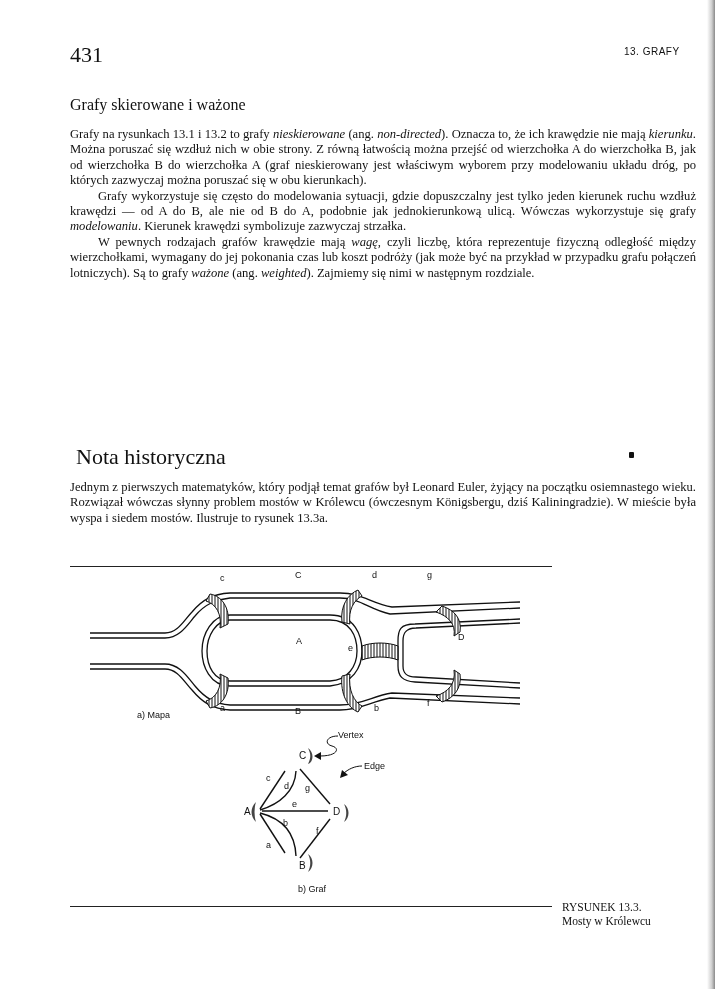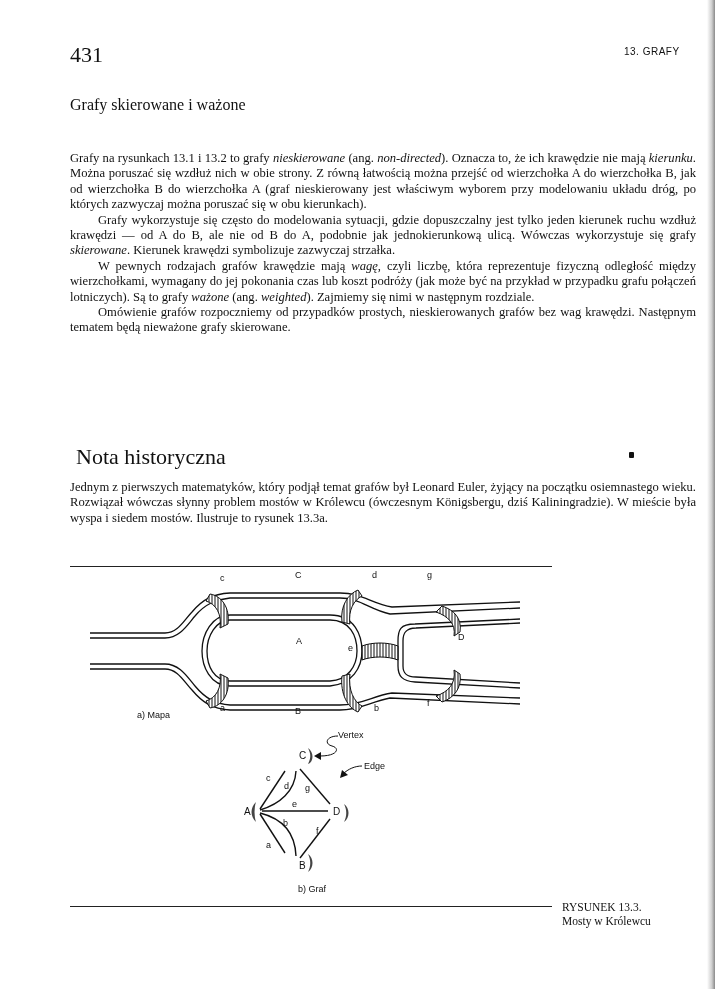--- a/index.html
+++ b/index.html
@@ -6,43 +6,42 @@
   body { width:717px; height:989px; position:relative; overflow:hidden; font-family:"Liberation Serif", serif; color:#111; }
   .abs { position:absolute; }
   #page-num { left:70px; top:42px; font-size:22px; }
   #running-head { left:624px; top:46px; font-size:10px; letter-spacing:0.5px; font-family:"Liberation Sans", sans-serif;text-align:right; }
   .h2 { font-size:16px; }
   #section1-title { left:70px; top:96px; }
   #section2-title { left:76px; top:444px; font-size:22px; }
   .para { position:absolute; left:70px; width:626px; font-size:12.6px; line-height:15.4px; text-align:justify; }
   .para p { margin:0; }
   .para p.ind { text-indent:28px; }
-  #body1 { top:127px;margin-top:24px; }
+  #body1 { top:127px; }
   #body2 { top:480px; }
   #bullet-mark { left:629px; top:452px; width:5px; height:6px; background:#111; border-radius:1px; }
   .rule { position:absolute; height:0; border-top:1.6px solid #222; }
   #rule-top { left:70px; top:566px; width:482px; }
   #rule-bottom { left:70px; top:906px; width:482px; }
   #figure { left:70px; top:566px; width:482px; height:340px; }
   .fig-label { font-family:"Liberation Sans", sans-serif; font-size:9px; }
   #caption { left:562px; top:900px; font-size:11.5px; line-height:14px; }
   #scan-edge { right:2px; top:0; width:8px; height:989px; background:linear-gradient(to right, rgba(255,255,255,0), rgba(60,60,60,0.25) 60%, rgba(20,20,20,0.5)); }
 </style>
 </head>
 <body>
 
 <div class="abs" id="page-num">431</div>
 <div class="abs" id="running-head">13. GRAFY</div>
 
 <div class="abs h2" id="section1-title">Grafy skierowane i ważone</div>
 <div class="para" id="body1">
     <p><span>Grafy na rysunkach 13.1 i 13.2 to grafy </span><em>nieskierowane</em><span> (ang. </span><em>non-directed</em><span>). Oznacza to, że ich krawędzie nie mają </span><em>kierunku</em><span>. Można poruszać się wzdłuż nich w obie strony. Z równą łatwością można przejść od wierzchołka A do wierzchołka B, jak od wierzchołka B do wierzchołka A (graf nieskierowany jest właściwym wyborem przy modelowaniu układu dróg, po których zazwyczaj można poruszać się w obu kierunkach).</span></p>
-    <p class="ind"><span>Grafy wykorzystuje się często do modelowania sytuacji, gdzie dopuszczalny jest tylko jeden kierunek ruchu wzdłuż krawędzi — od A do B, ale nie od B do A, podobnie jak jednokierunkową ulicą. Wówczas wykorzystuje się grafy </span><em>skierowane</em><span>. Kierunek krawędzi symbolizuje zazwyczaj strzałka.</span></p>
+    <p class="ind"><span>Grafy wykorzystuje się często do modelowania sytuacji, gdzie dopuszczalny jest tylko jeden kierunek ruchu wzdłuż krawędzi — od A do B, ale nie od B do A, podobnie jak jednokierunkową ulicą. Wówczas wykorzystuje się grafy </span><em>modelowaniu</em><span>. Kierunek krawędzi symbolizuje zazwyczaj strzałka.</span></p>
     <p class="ind"><span>W pewnych rodzajach grafów krawędzie mają </span><em>wagę</em><span>, czyli liczbę, która reprezentuje fizyczną odległość między wierzchołkami, wymagany do jej pokonania czas lub koszt podróży (jak może być na przykład w przypadku grafu połączeń lotniczych). Są to grafy </span><em>ważone</em><span> (ang. </span><em>weighted</em><span>). Zajmiemy się nimi w następnym rozdziale.</span></p>
-    <p class="ind"><span>Omówienie grafów rozpoczniemy od przypadków prostych, nieskierowanych grafów bez wag krawędzi. Następnym tematem będą nieważone grafy skierowane.</span></p>
   </div>
 
 <div class="abs" id="section2-title">Nota historyczna</div>
 <div class="abs" id="bullet-mark"></div>
 <div class="para" id="body2">
     <p><span>Jednym z pierwszych matematyków, który podjął temat grafów był Leonard Euler, żyjący na początku osiemnastego wieku. Rozwiązał wówczas słynny problem mostów w Królewcu (ówczesnym Königsbergu, dziś Kaliningradzie). W mieście była wyspa i siedem mostów. Ilustruje to rysunek 13.3a.</span></p>
   </div>
 
 <div class="rule" id="rule-top"></div>
 

